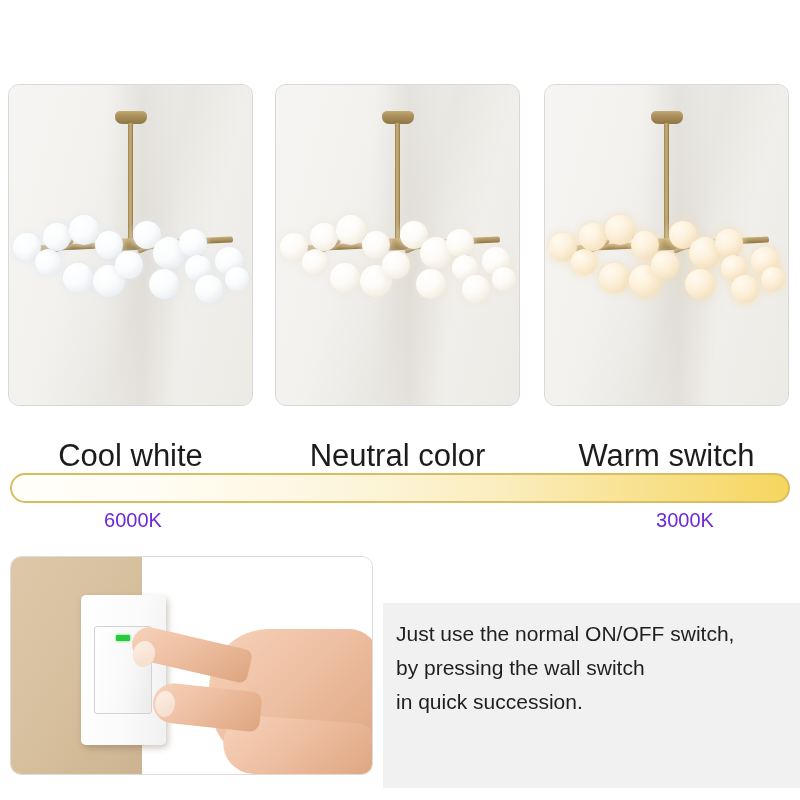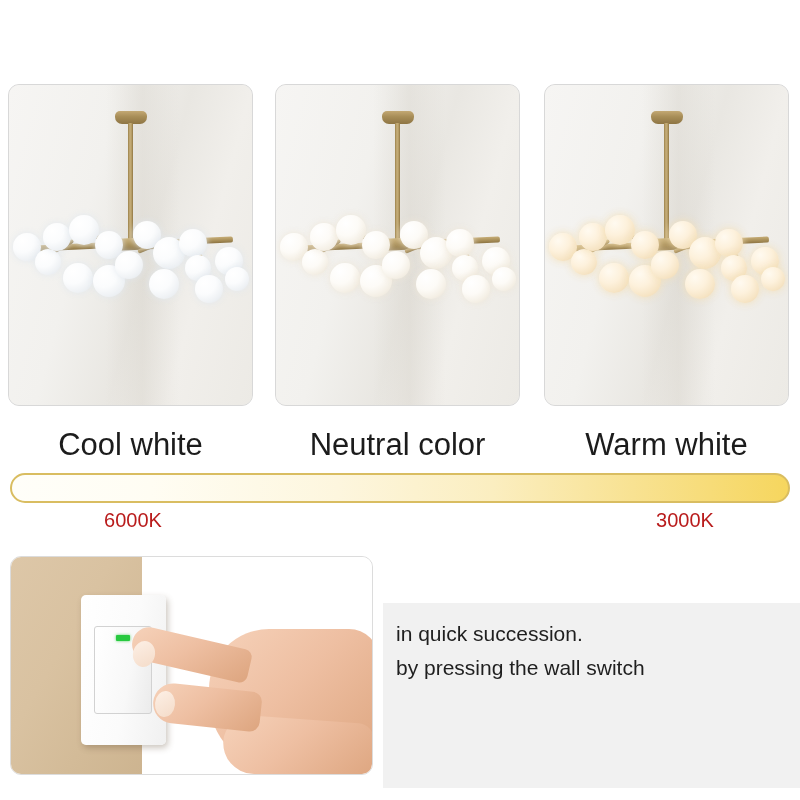--- a/index.html
+++ b/index.html
@@ -83,39 +83,39 @@
     background: radial-gradient(circle at 33% 28%, #ffffff 0%, #fdfbf7 42%, #f4efe5 72%, #e7dfd2 100%);
     box-shadow: 0 0 7px rgba(238,230,215,.85);
   }
   .p3 .globe {
     background: radial-gradient(circle at 33% 28%, #fffaf0 0%, #fdf1dc 40%, #f6e4c4 72%, #ecd5ae 100%);
     box-shadow: 0 0 9px rgba(243,223,182,.95);
   }
 
   
   .caption {
-    position: absolute; top: 424px; height: 42px;
+    position: absolute; top: 435px; height: 42px;
     font-size: 31px; font-weight: 400; color: #1c1c1c;
     text-align: center; line-height: 42px;
   }
   .cap1 { left: 8px;   width: 245px; }
   .cap2 { left: 275px; width: 245px; }
   .cap3 { left: 544px; width: 245px; }
 
   
   .temp-bar {
     position: absolute; left: 10px; top: 473px; width: 780px; height: 30px;
     border-radius: 15px;
     border: 2px solid #d9bd61;
     background: linear-gradient(90deg, #fffef9 0%, #fffdf3 18%, #fdf6de 42%, #fbeec0 62%, #f8e292 80%, #f6d65e 100%);
   }
   .kelvin-row { position: absolute; left: 0; top: 506px; width: 800px; height: 28px; }
   .kelvin {
     position: absolute; top: 0; width: 160px; text-align: center;
-    font-size: 20px; color: #b91c1c; line-height: 28px;
+    font-size: 20px; color: #6d28d9; line-height: 28px;
   }
   .k1 { left: 53px; }
   .k2 { left: 330px; }
   .k3 { left: 605px; }
 
   
   .info-panel {
     position: absolute; left: 383px; top: 603px; width: 417px; height: 185px;
     background: #f1f1f1;
   }
@@ -281,34 +281,35 @@
         <div class="globe" style="left:186px; top:190px; width:28px; height:28px;"></div>
         <div class="globe" style="left:206px; top:162px; width:28px; height:28px;"></div>
         <div class="globe" style="left:216px; top:182px; width:24px; height:24px;"></div>
       </div>
     </div>
 
   </div>
 
   <div class="caption cap1">Cool white</div>
   <div class="caption cap2">Neutral color</div>
-  <div class="caption cap3">Warm white</div>
+  <div class="caption cap3">Warm switch</div>
 
   <div class="temp-bar"></div>
 
   <div class="kelvin-row">
     <div class="kelvin k1">6000K</div>
     <div class="kelvin k3">3000K</div>
   </div>
 
   <div class="info-panel"></div>
 
   <div class="info-text">
+    <div> Just use the normal ON/OFF switch,</div>
+    <div>by pressing the wall switch</div>
     <div>in quick succession.</div>
-    <div>by pressing the wall switch</div>
   </div>
 
   <div class="switch-photo">
     <div class="sw-wall"></div>
     <div class="sw-white"></div>
     <div class="plate">
       <div class="rocker">
         <div class="led"></div>
       </div>
     </div>

